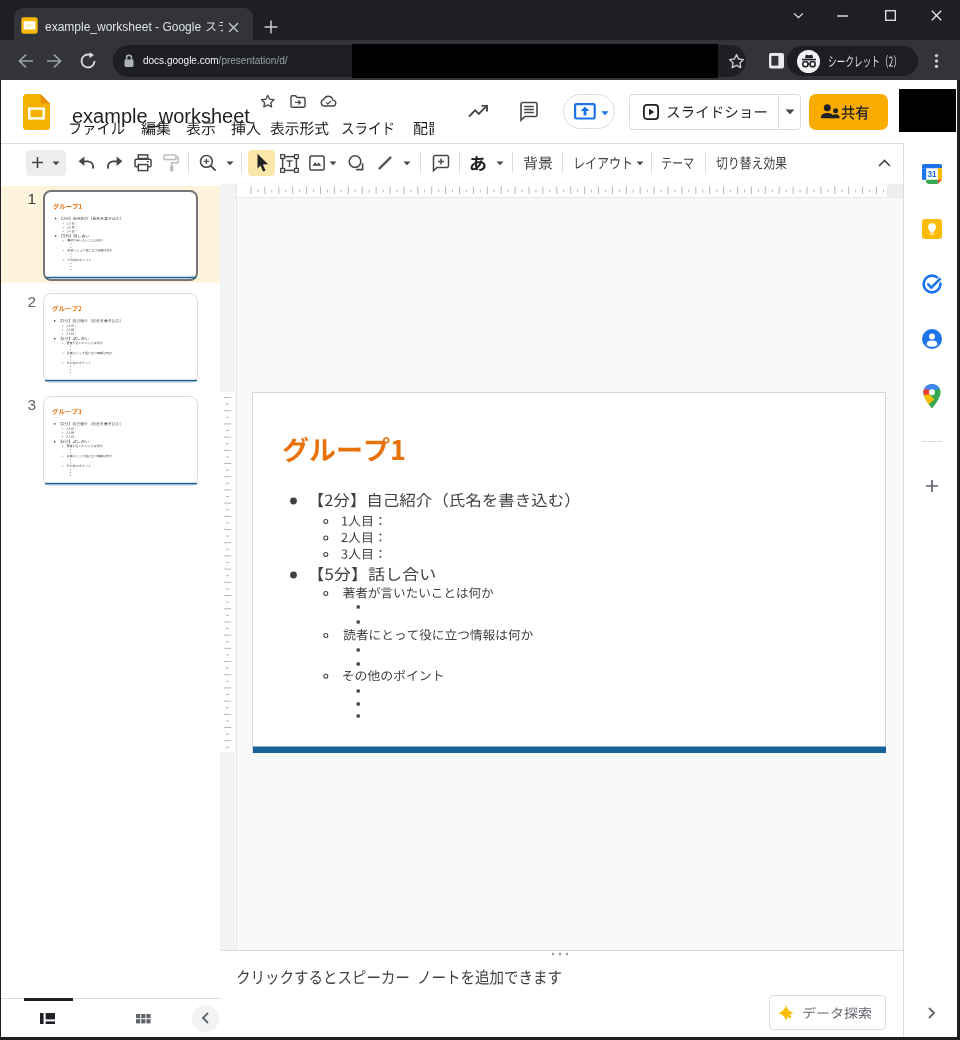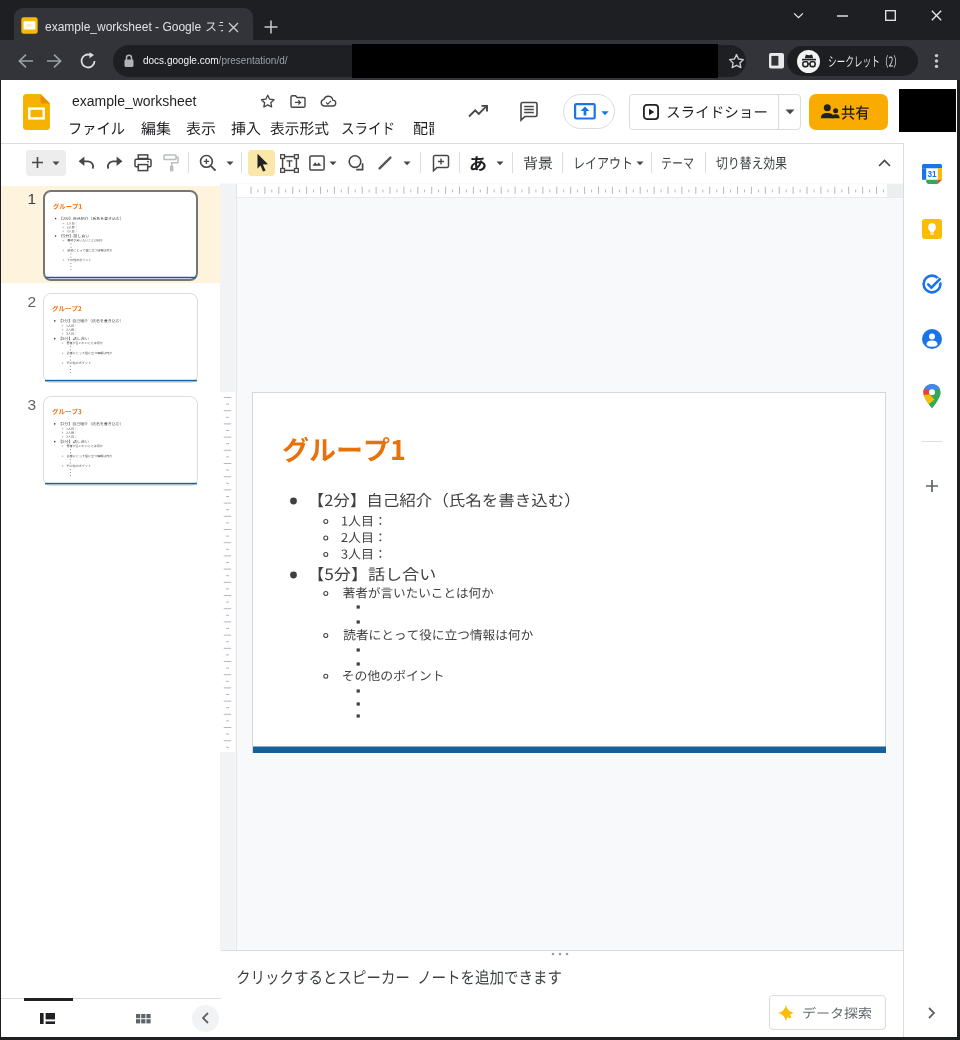--- a/index.html
+++ b/index.html
@@ -79,21 +79,21 @@
     <circle cx="2.5" cy="2.6" r="1.7" fill="#C7CACF"></circle>
     <circle cx="2.5" cy="8" r="1.7" fill="#C7CACF"></circle>
     <circle cx="2.5" cy="13.4" r="1.7" fill="#C7CACF"></circle>
   </svg>
 <div class="a" style="left:0;top:80px;width:960px;height:63px;background:#fff"></div>
 <svg class="a" style="left:23px;top:94px" width="27" height="36" viewBox="0 0 27 36">
 <path d="M3.5 0 L17.5 0 L27 9.5 L27 32.5 A3.5 3.5 0 0 1 23.5 36 L3.5 36 A3.5 3.5 0 0 1 0 32.5 L0 3.5 A3.5 3.5 0 0 1 3.5 0 Z" fill="#F6B200"></path>
 <path d="M17.5 0 L27 9.5 L19.5 9.5 A2 2 0 0 1 17.5 7.5 Z" fill="#E98E00"></path>
 <rect x="6.3" y="14.6" width="14.4" height="9.8" fill="none" stroke="#FFFFFF" stroke-width="2.4"></rect>
 </svg>
-<div class="a" style="left:72px;top:93px;font-size:14px;color:#1F1F1F">example_worksheet</div>
+<div class="a" style="left:72px;top:105px;font-size:20px;color:#1F1F1F">example_worksheet</div>
 <svg class="a" style="left:260px;top:93.5px" width="15.5" height="15" viewBox="0 0 17 17">
     <path d="M8.5 1.4l2.2 4.5 4.9 0.6-3.6 3.4 0.9 4.8-4.4-2.4-4.4 2.4 0.9-4.8-3.6-3.4 4.9-0.6z" stroke="#444746" stroke-width="1.5" fill="none" stroke-linejoin="round"></path>
   </svg>
 <svg class="a" style="left:289.5px;top:94.5px" width="16" height="13" viewBox="0 0 16 13">
 <path d="M1 2 A1.2 1.2 0 0 1 2.2 0.8 L5.6 0.8 L7.1 2.5 L13.8 2.5 A1.2 1.2 0 0 1 15 3.7 L15 11 A1.2 1.2 0 0 1 13.8 12.2 L2.2 12.2 A1.2 1.2 0 0 1 1 11 Z" stroke="#444746" stroke-width="1.4" fill="none"></path>
 <path d="M5 7.4 H10.3 M8.3 5.3 L10.5 7.4 L8.3 9.5" stroke="#444746" stroke-width="1.2" fill="none"></path>
   </svg>
 <svg class="a" style="left:320px;top:95px" width="17" height="12" viewBox="0 0 17 12">
 <path d="M4.2 11 A3.4 3.4 0 0 1 3.9 4.3 A4.6 4.6 0 0 1 12.8 5.2 A2.9 2.9 0 0 1 12.9 11 Z" stroke="#444746" stroke-width="1.35" fill="none"></path>
 <path d="M6.1 7.4 L7.8 9.1 L11 5.9" stroke="#444746" stroke-width="1.3" fill="none"></path>

